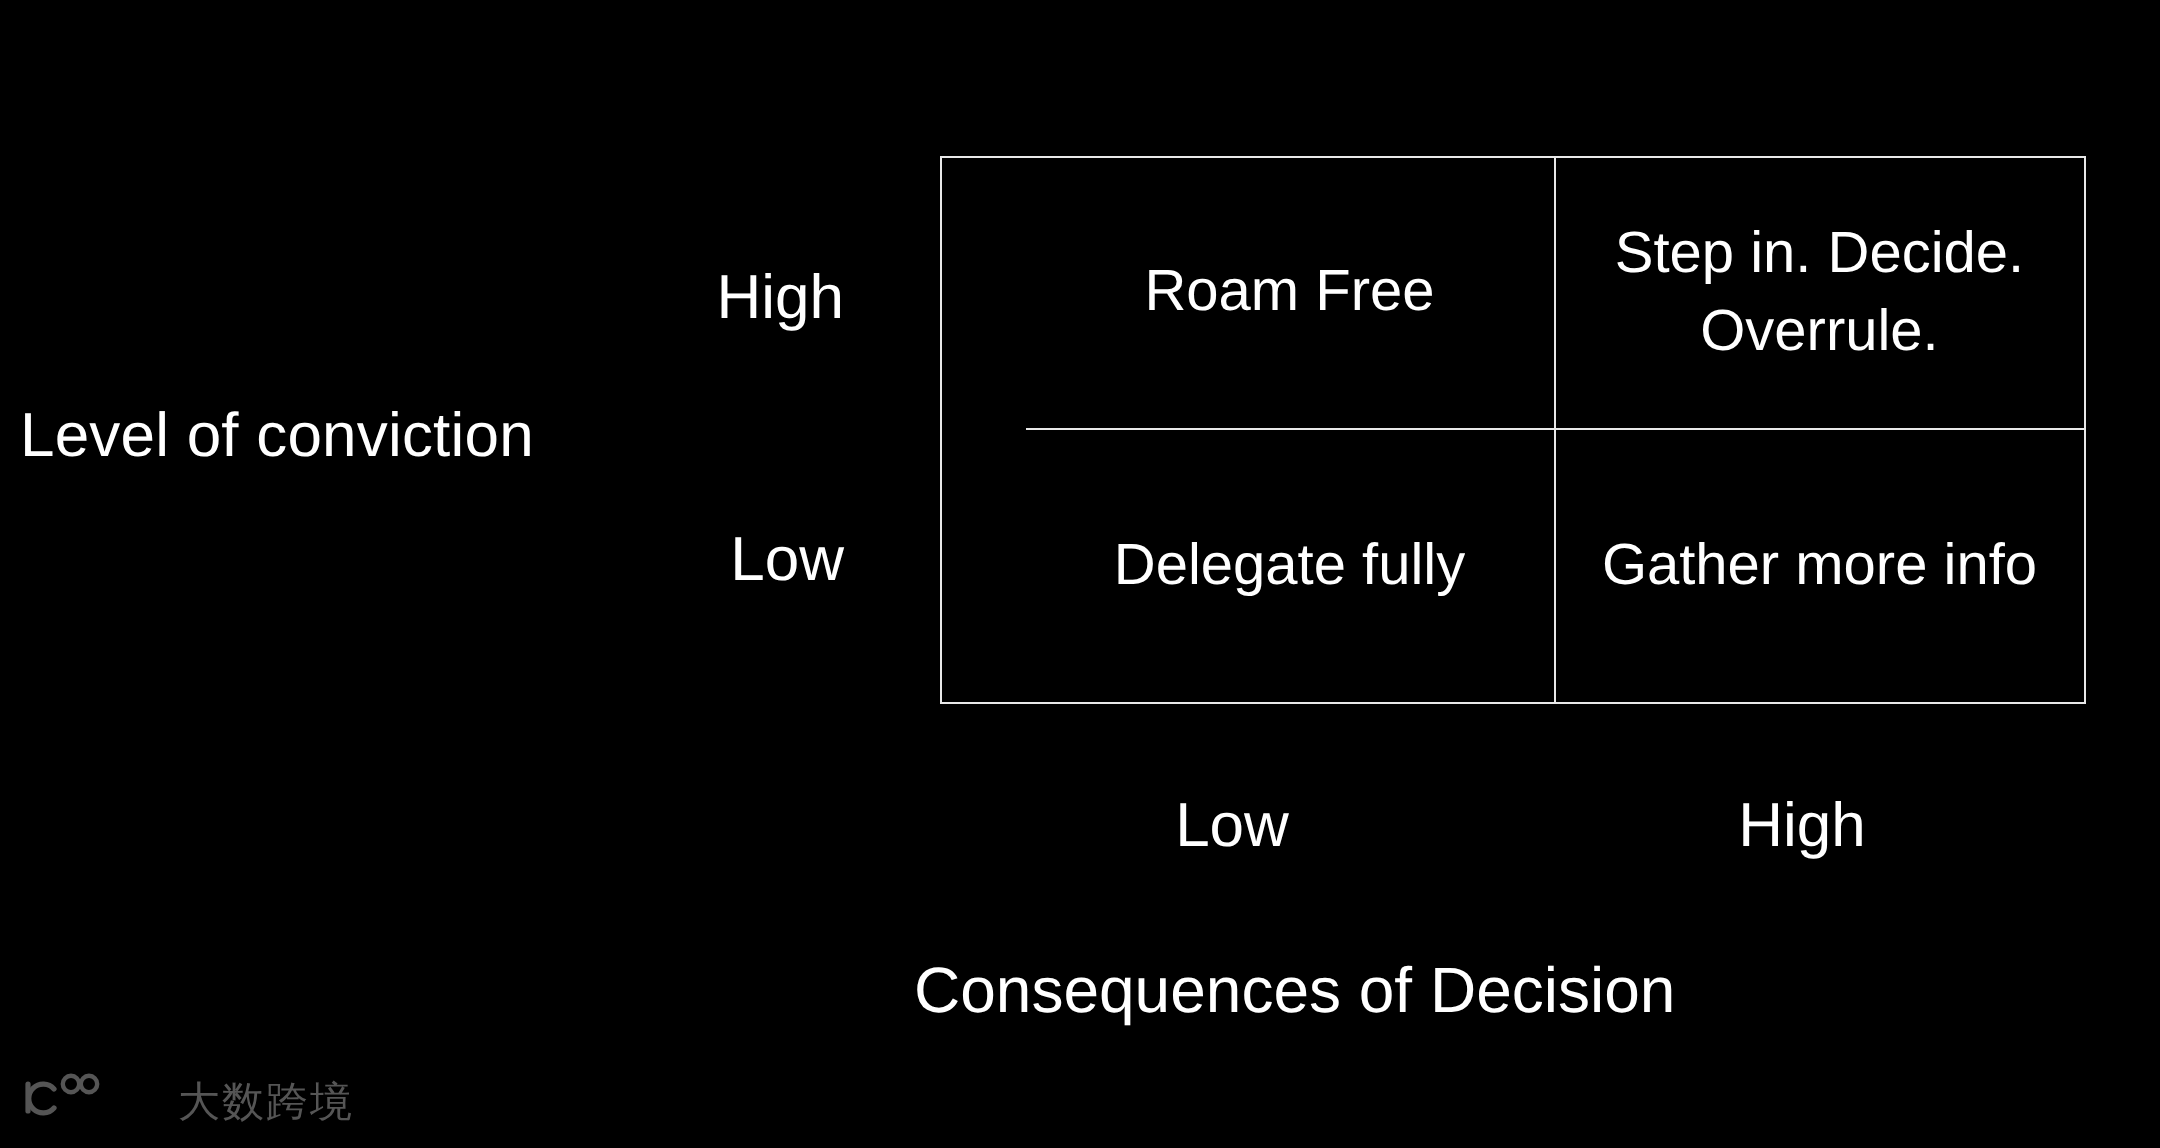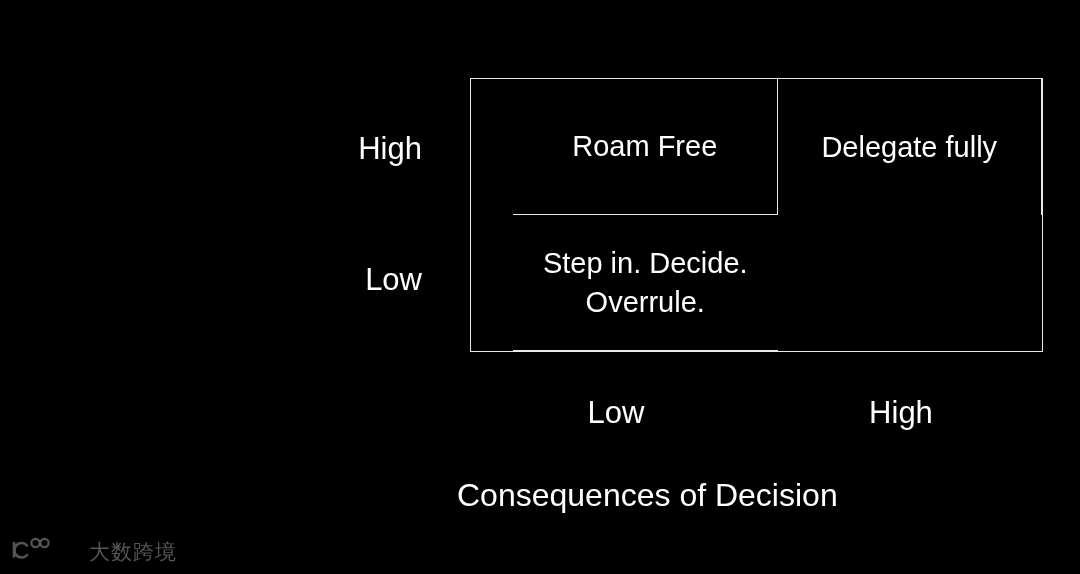--- a/index.html
+++ b/index.html
@@ -123,46 +123,52 @@
     letter-spacing: 1px;
     white-space: nowrap;
     margin-left: 28px;
   }
 </style>
 </head>
 <body>
 
 <div class="slide">
 
+  <div class="y-axis-title">Level of conviction</div>
 
   <div class="y-tick y-tick-high">High</div>
 
   <div class="y-tick y-tick-low">Low</div>
 
   <div class="matrix">
 
     <div class="cell b-right b-bottom">
       <span class="cell-text">
         <span>Roam Free</span>
       </span>
     </div>
 
-    <div class="cell b-right">
-      <span class="cell-text">
-        <span>Delegate fully</span>
-      </span>
-    </div>
-
     <div class="cell b-bottom">
       <span class="cell-text">
         <span>Step in. Decide.</span>
         <span class="l2">Overrule.</span>
       </span>
     </div>
 
+    <div class="cell b-right">
+      <span class="cell-text">
+        <span>Delegate fully</span>
+      </span>
+    </div>
+
+    <div class="cell">
+      <span class="cell-text">
+        <span>Gather more info</span>
+      </span>
+    </div>
 
   </div>
 
   <div class="x-tick x-tick-low">Low</div>
 
   <div class="x-tick x-tick-high">High</div>
 
   <div class="x-axis-title">Consequences of Decision</div>
 
   <div class="watermark">

